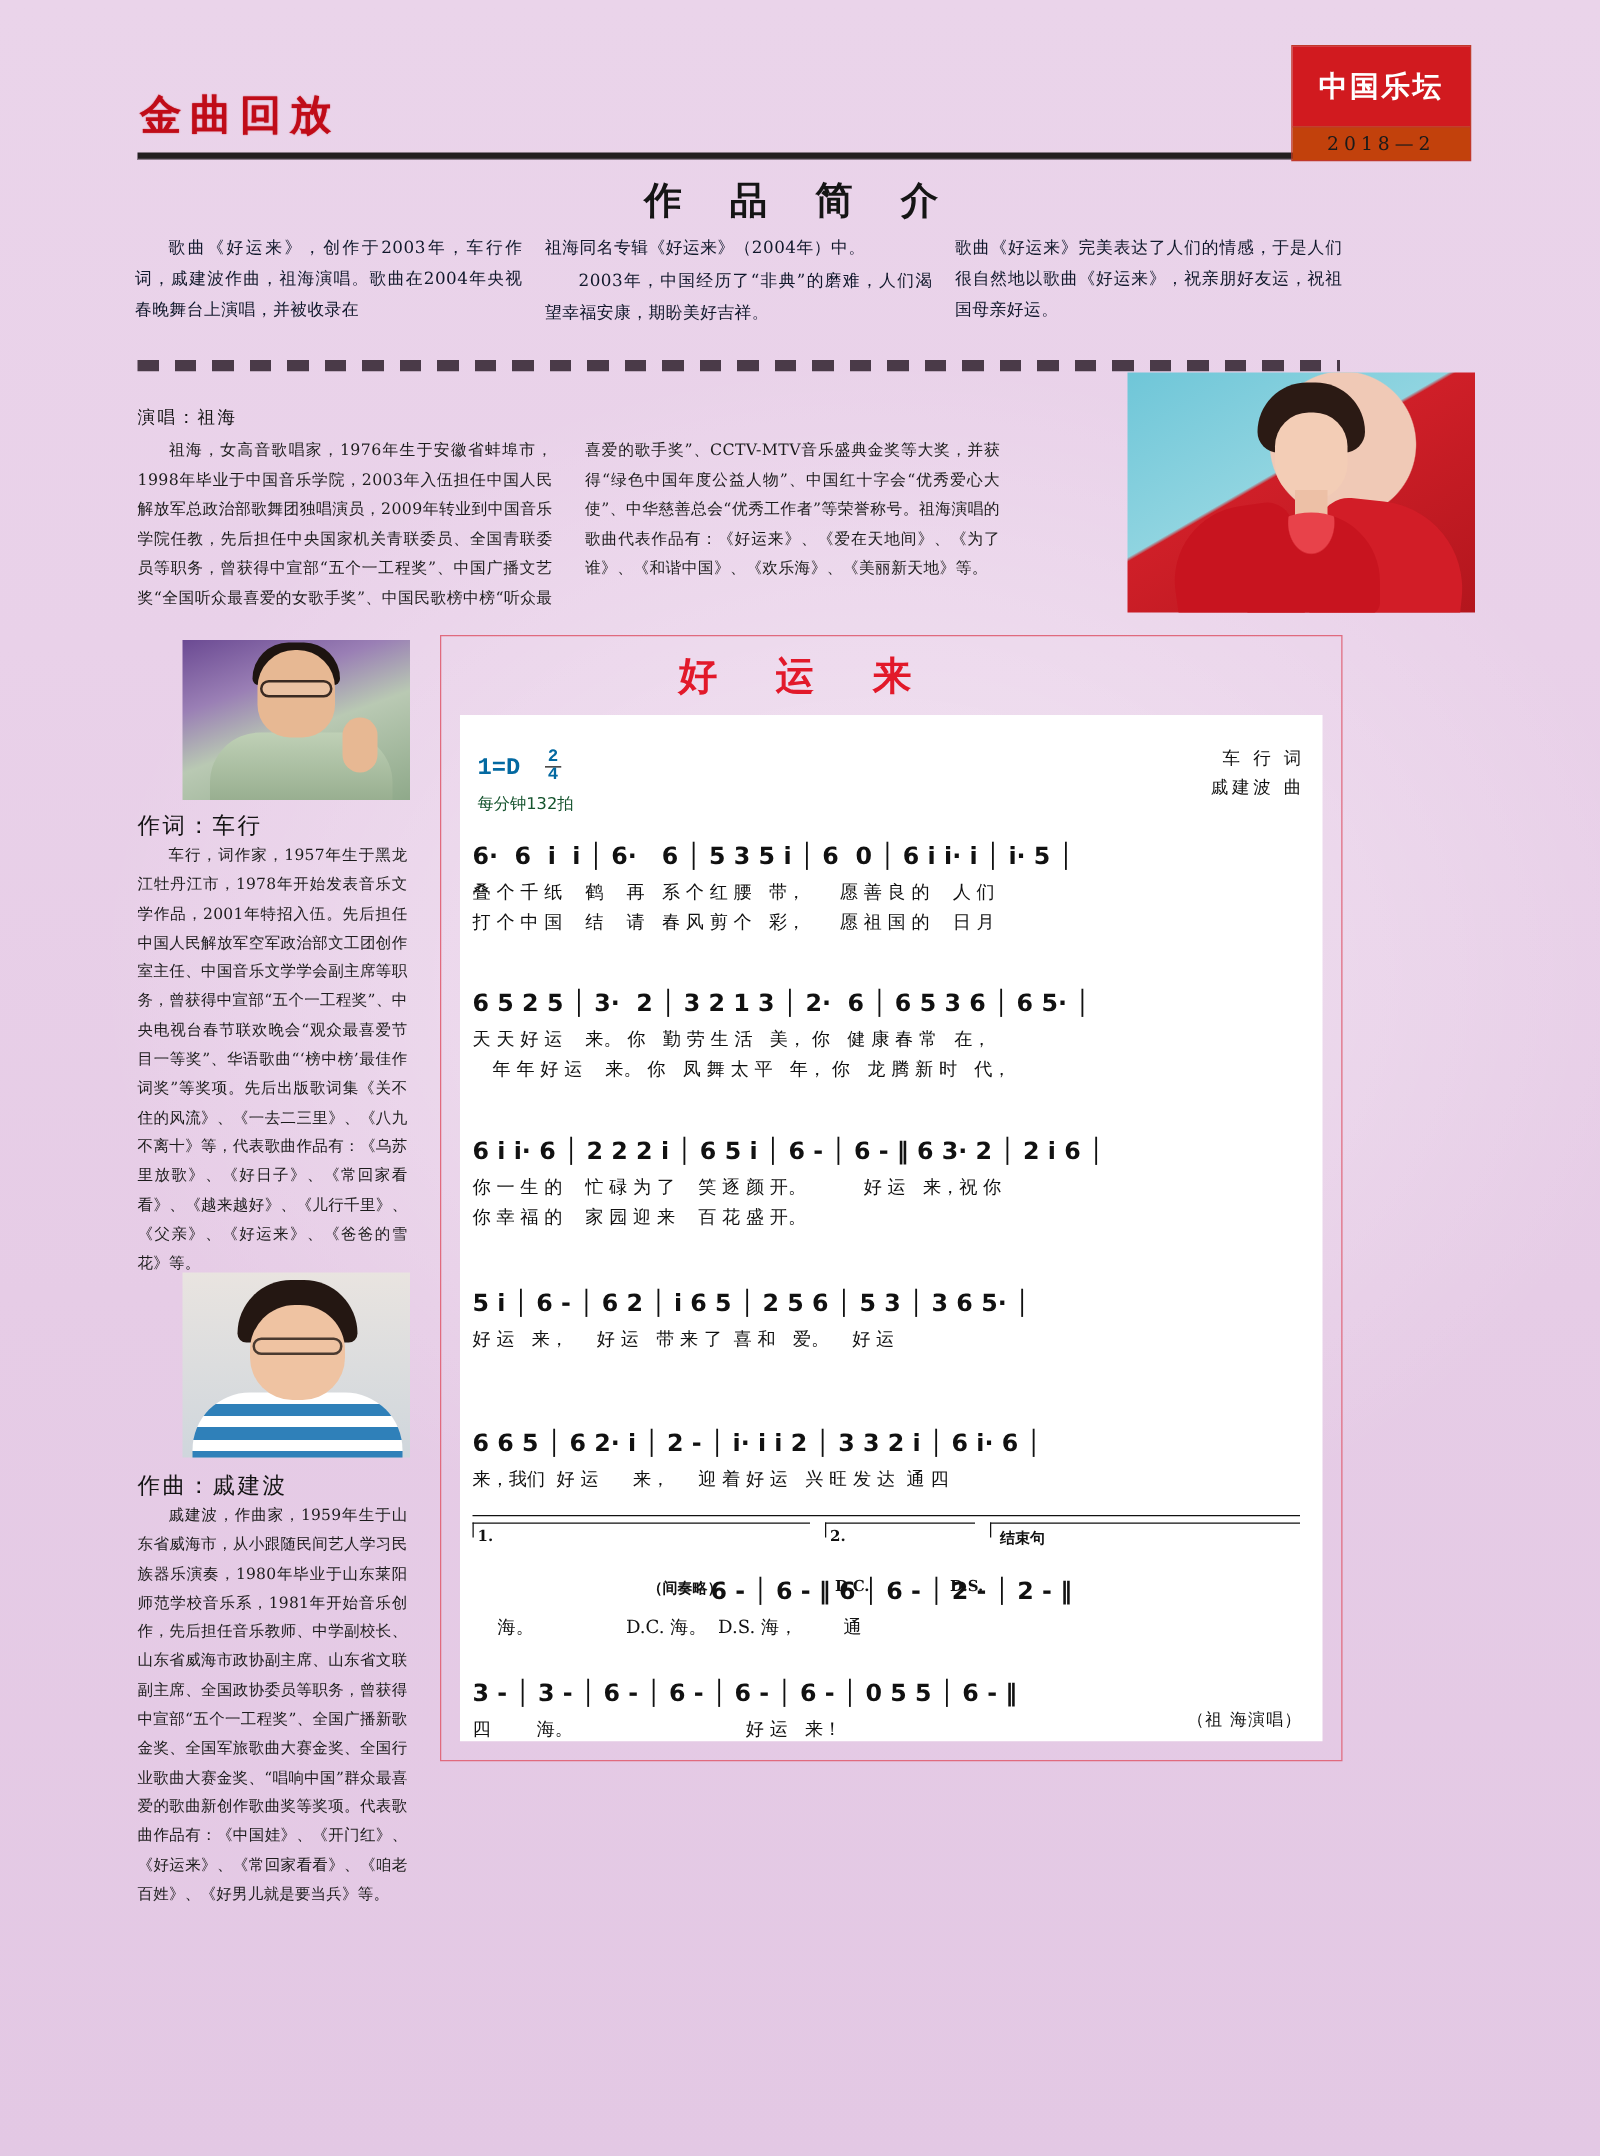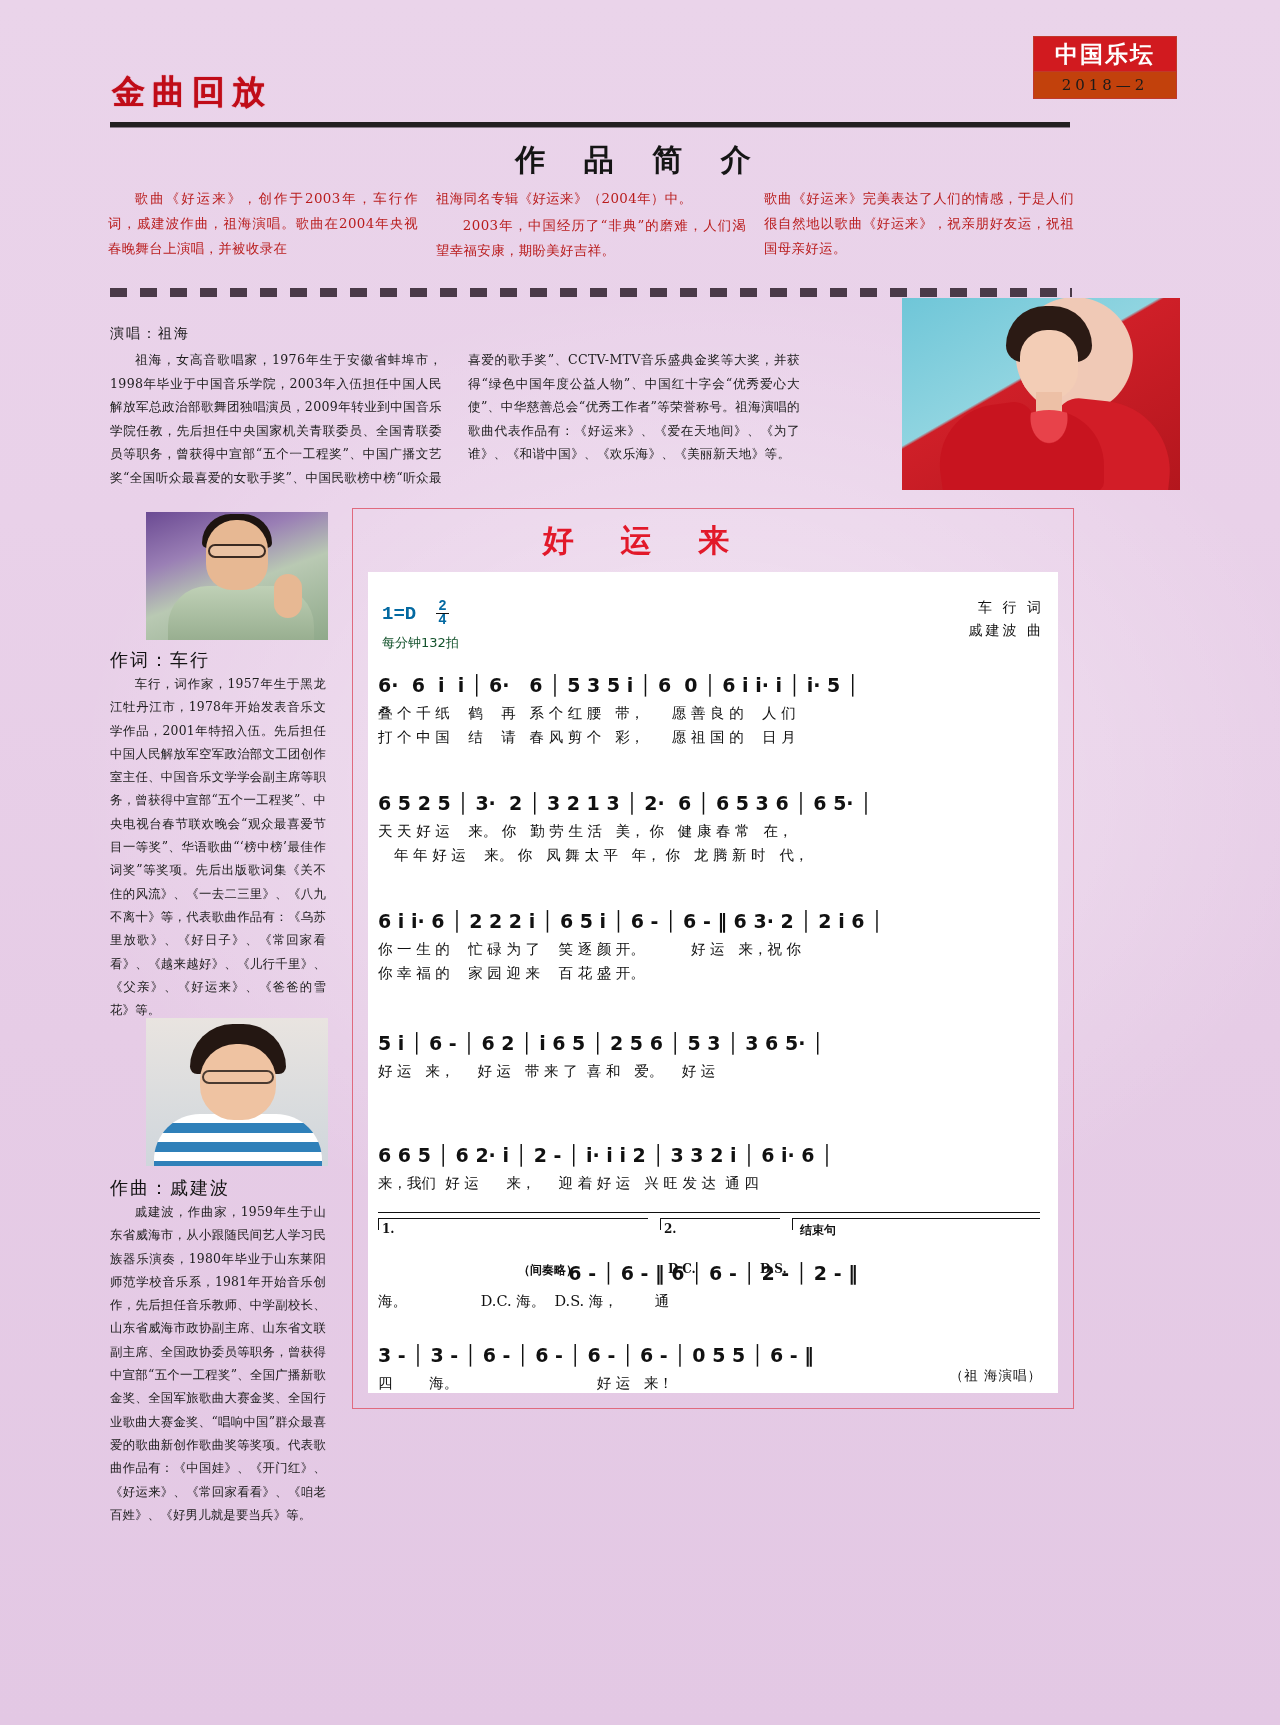--- a/index.html
+++ b/index.html
@@ -32,21 +32,21 @@
   }
   .hdr-rule{
     position:absolute;left:110px;top:122px;width:960px;height:5px;
     background:#231f20;border-bottom:1px solid #8b7b8b;
   }
   .logo{
     position:absolute;right:103px;top:36px;width:144px;
     border:1px solid #c0392b;box-sizing:border-box;
   }
   .logo-top{
-    background:#d11a1f;height:34px;color:#fff;
+    background:#d11a1f;height:64px;color:#fff;
     display:flex;align-items:center;justify-content:center;
     font-size:23px;letter-spacing:2px;font-weight:bold;
     font-family:"DejaVu Serif",serif;
   }
   .logo-bot{
     background:#c2410c;height:26px;color:#1a1a1a;
     display:flex;align-items:center;justify-content:center;
     font-size:15px;letter-spacing:4px;
     border-top:1px solid #c0392b;
     font-family:"DejaVu Serif",serif;
@@ -60,21 +60,21 @@
   }
 
   
   .intro{
     position:absolute;left:108px;top:186px;width:966px;
     display:flex;gap:18px;
   }
   .intro .col{width:310px;}
   .intro p{
     margin:0 0 2px 0;
-    font-size:13.4px;line-height:25px;color:#b91c1c;
+    font-size:13.4px;line-height:25px;color:#0f172a;
     text-align:justify;text-justify:inter-ideograph;
     letter-spacing:.4px;
   }
   .intro p.ind{text-indent:2em;}
 
   
   .dash-rule{
     position:absolute;left:110px;top:288px;width:962px;height:9px;
     background:repeating-linear-gradient(90deg,#4a3a48 0 17px,transparent 17px 30px);
   }
@@ -277,21 +277,21 @@
           <div class="lrow" style="top: 250px;">天 天 好 运    来。 你   勤 劳 生 活   美， 你   健 康 春 常   在，</div>
           <div class="lrow" style="top: 274px; margin-left: 16px;">年 年 好 运    来。 你   凤 舞 太 平   年， 你   龙 腾 新 时   代，</div>
           <div class="nrow" style="top: 338px;">6 i i· 6 │ 2 2 2 i │ 6 5 i │ 6 - │ 6 - ‖ 6 3· 2 │ 2 i 6 │</div>
           <div class="lrow" style="top: 368px;">你 一 生 的    忙 碌 为 了    笑 逐 颜 开。          好 运   来，祝 你</div>
           <div class="lrow" style="top: 392px;">你 幸 福 的    家 园 迎 来    百 花 盛 开。</div>
           <div class="nrow" style="top: 460px;">5 i │ 6 - │ 6 2 │ i 6 5 │ 2 5 6 │ 5 3 │ 3 6 5· │</div>
           <div class="lrow" style="top: 490px;">好 运   来，     好 运   带 来 了  喜 和   爱。    好 运</div>
           <div class="nrow" style="top: 572px;">6 6 5 │ 6 2· i │ 2 - │ i· i i 2 │ 3 3 2 i │ 6 i· 6 │</div>
           <div class="lrow" style="top: 602px;">来，我们  好 运      来，     迎 着 好 运   兴 旺 发 达  通 四</div>
           <div class="nrow" style="top: 690px; text-align: center;">6 - │ 6 - ‖ 6 │ 6 - │ 2 - │ 2 - ‖</div>
-          <div class="lrow" style="top: 720px;">海。                D.C. 海。  D.S. 海，        通</div>
+          <div class="lrow" style="top: 720px; margin-left: 20px;">海。                D.C. 海。  D.S. 海，        通</div>
           <div class="nrow" style="top: 772px;">3 - │ 3 - │ 6 - │ 6 - │ 6 - │ 6 - │ 0 5 5 │ 6 - ‖</div>
           <div class="lrow" style="top: 802px;">四        海。                              好 运   来！</div>
           <div class="hb" style="left: 10px; top: 646px; width: 270px;"></div>
           <div class="vb" style="left: 10px; top: 646px; height: 12px;"></div>
           <div class="hb" style="left: 292px; top: 646px; width: 120px;"></div>
           <div class="vb" style="left: 292px; top: 646px; height: 12px;"></div>
           <div class="hb" style="left: 424px; top: 646px; width: 248px;"></div>
           <div class="vb" style="left: 424px; top: 646px; height: 12px;"></div>
           <div class="hb" style="left: 10px; top: 640px; width: 662px;"></div>
           <div class="sec-lbl" style="left: 14px; top: 650px;">1.</div>

